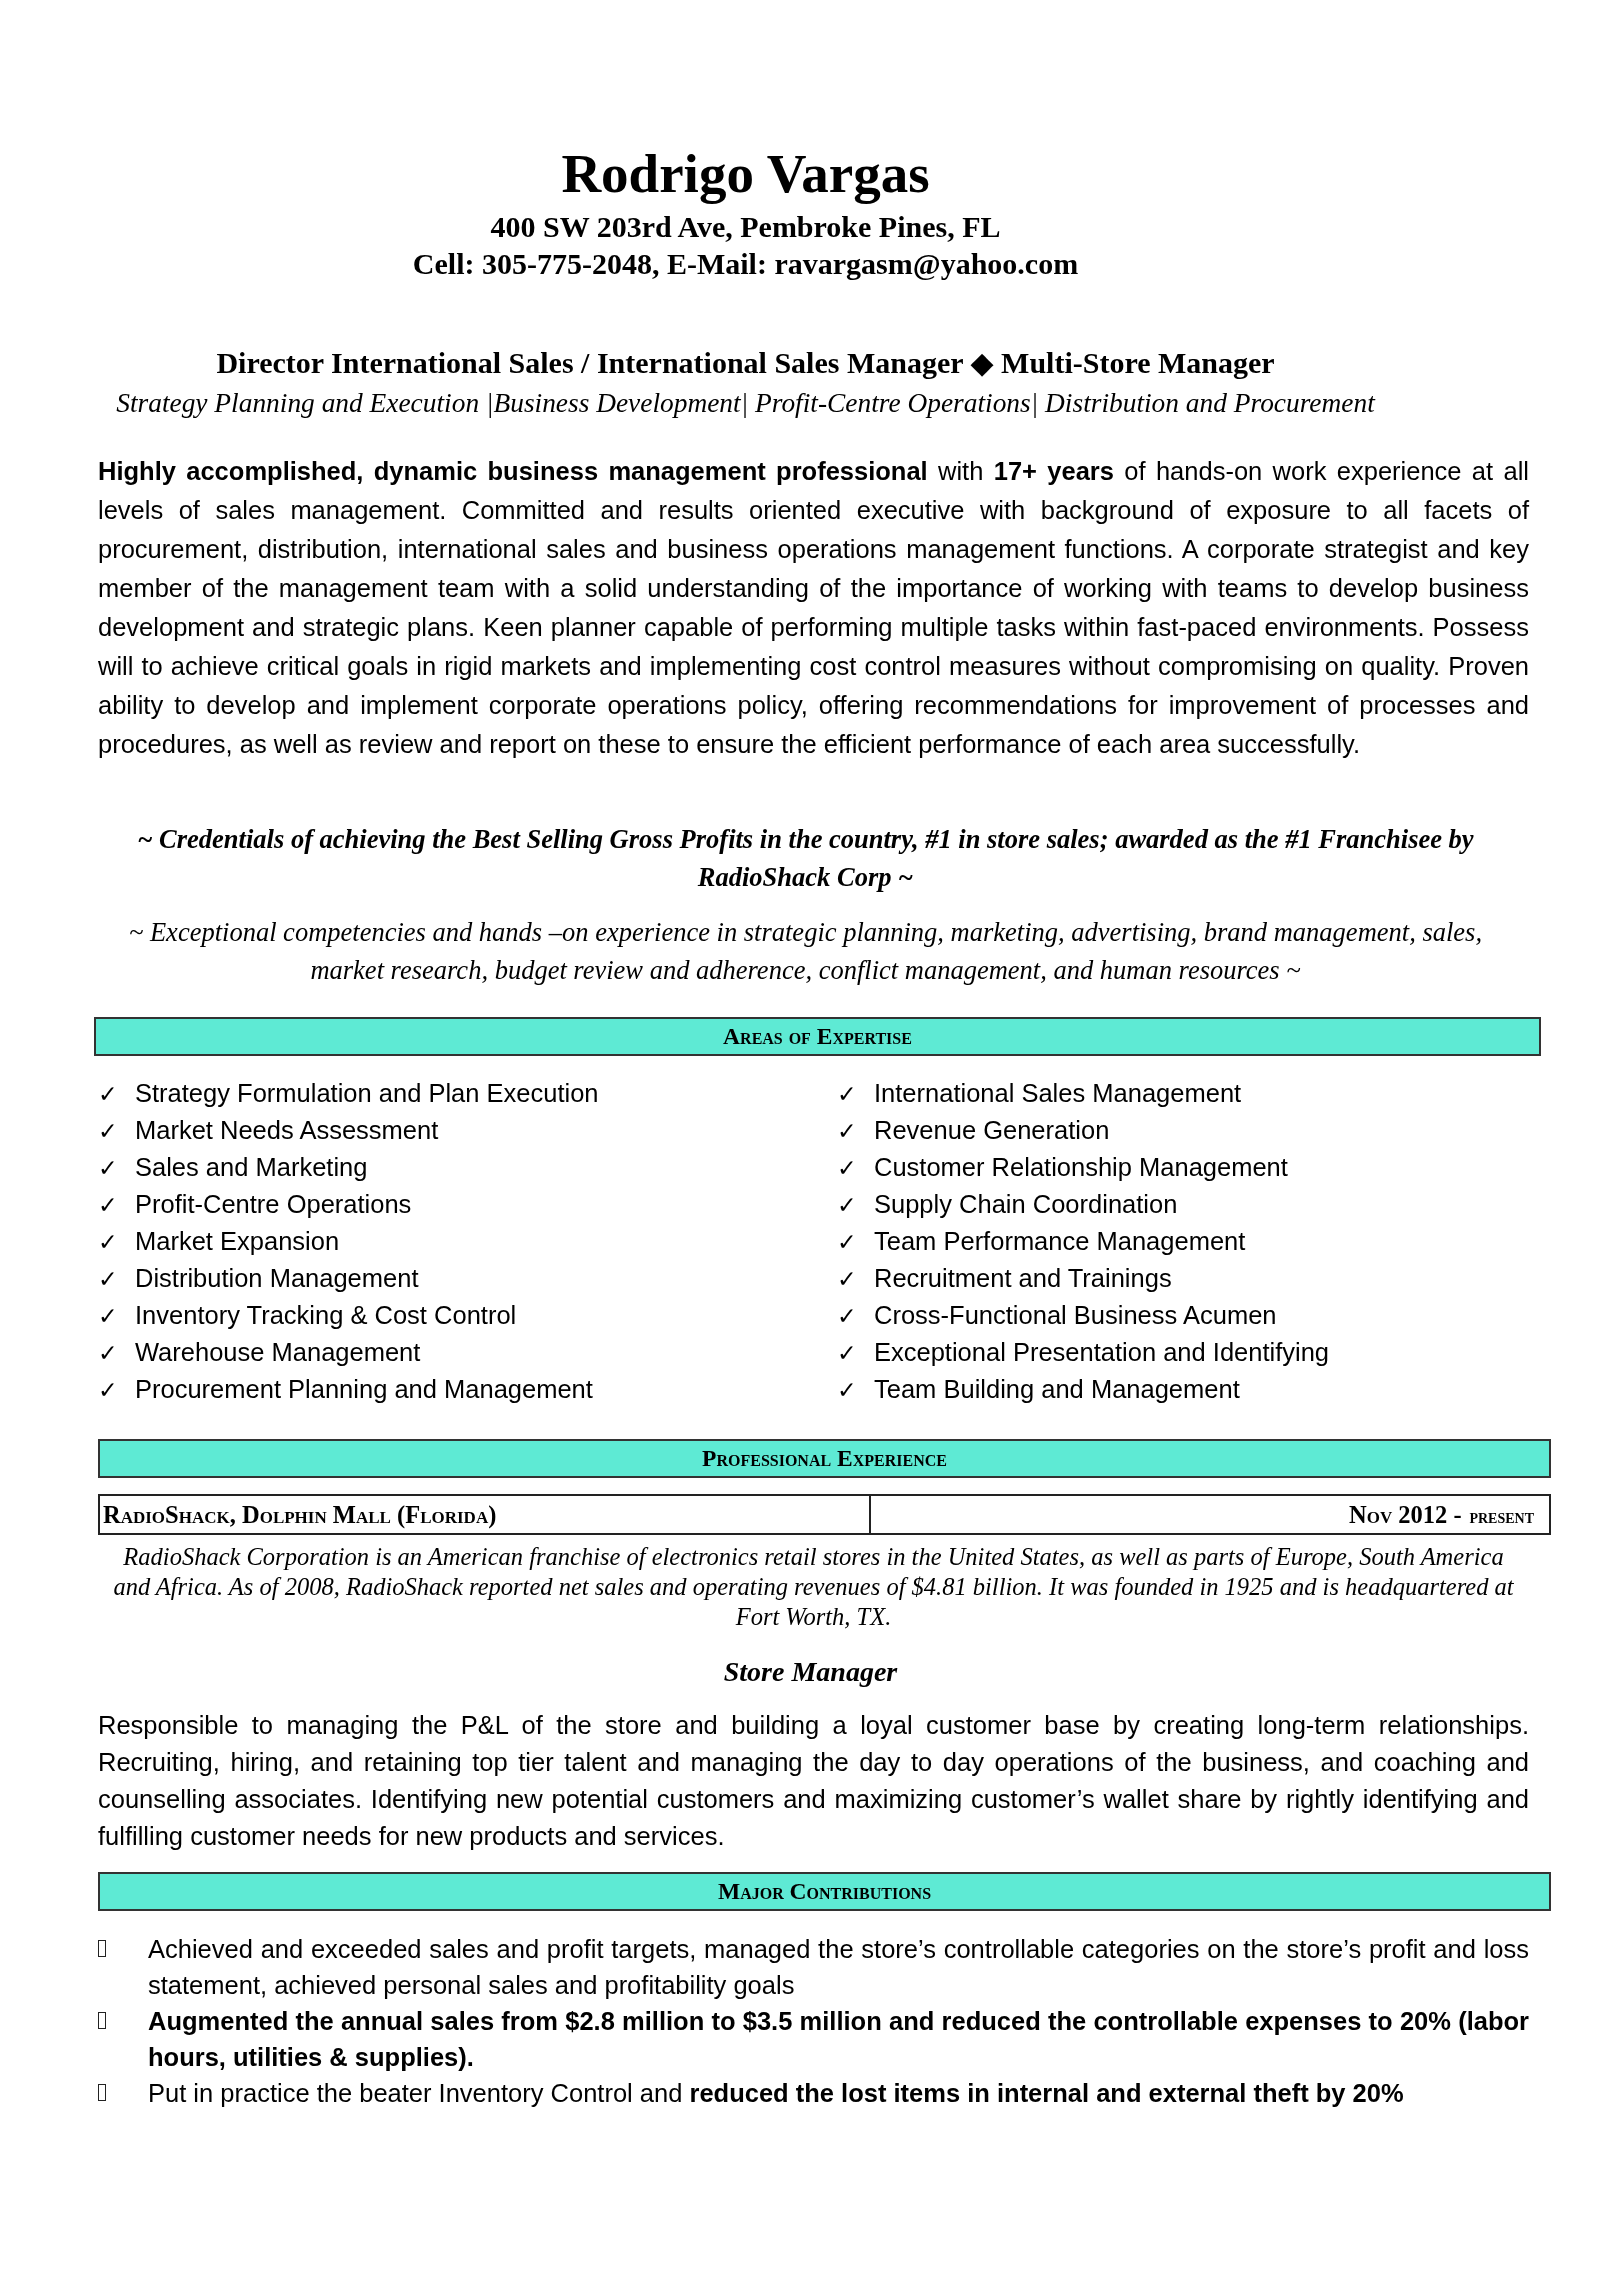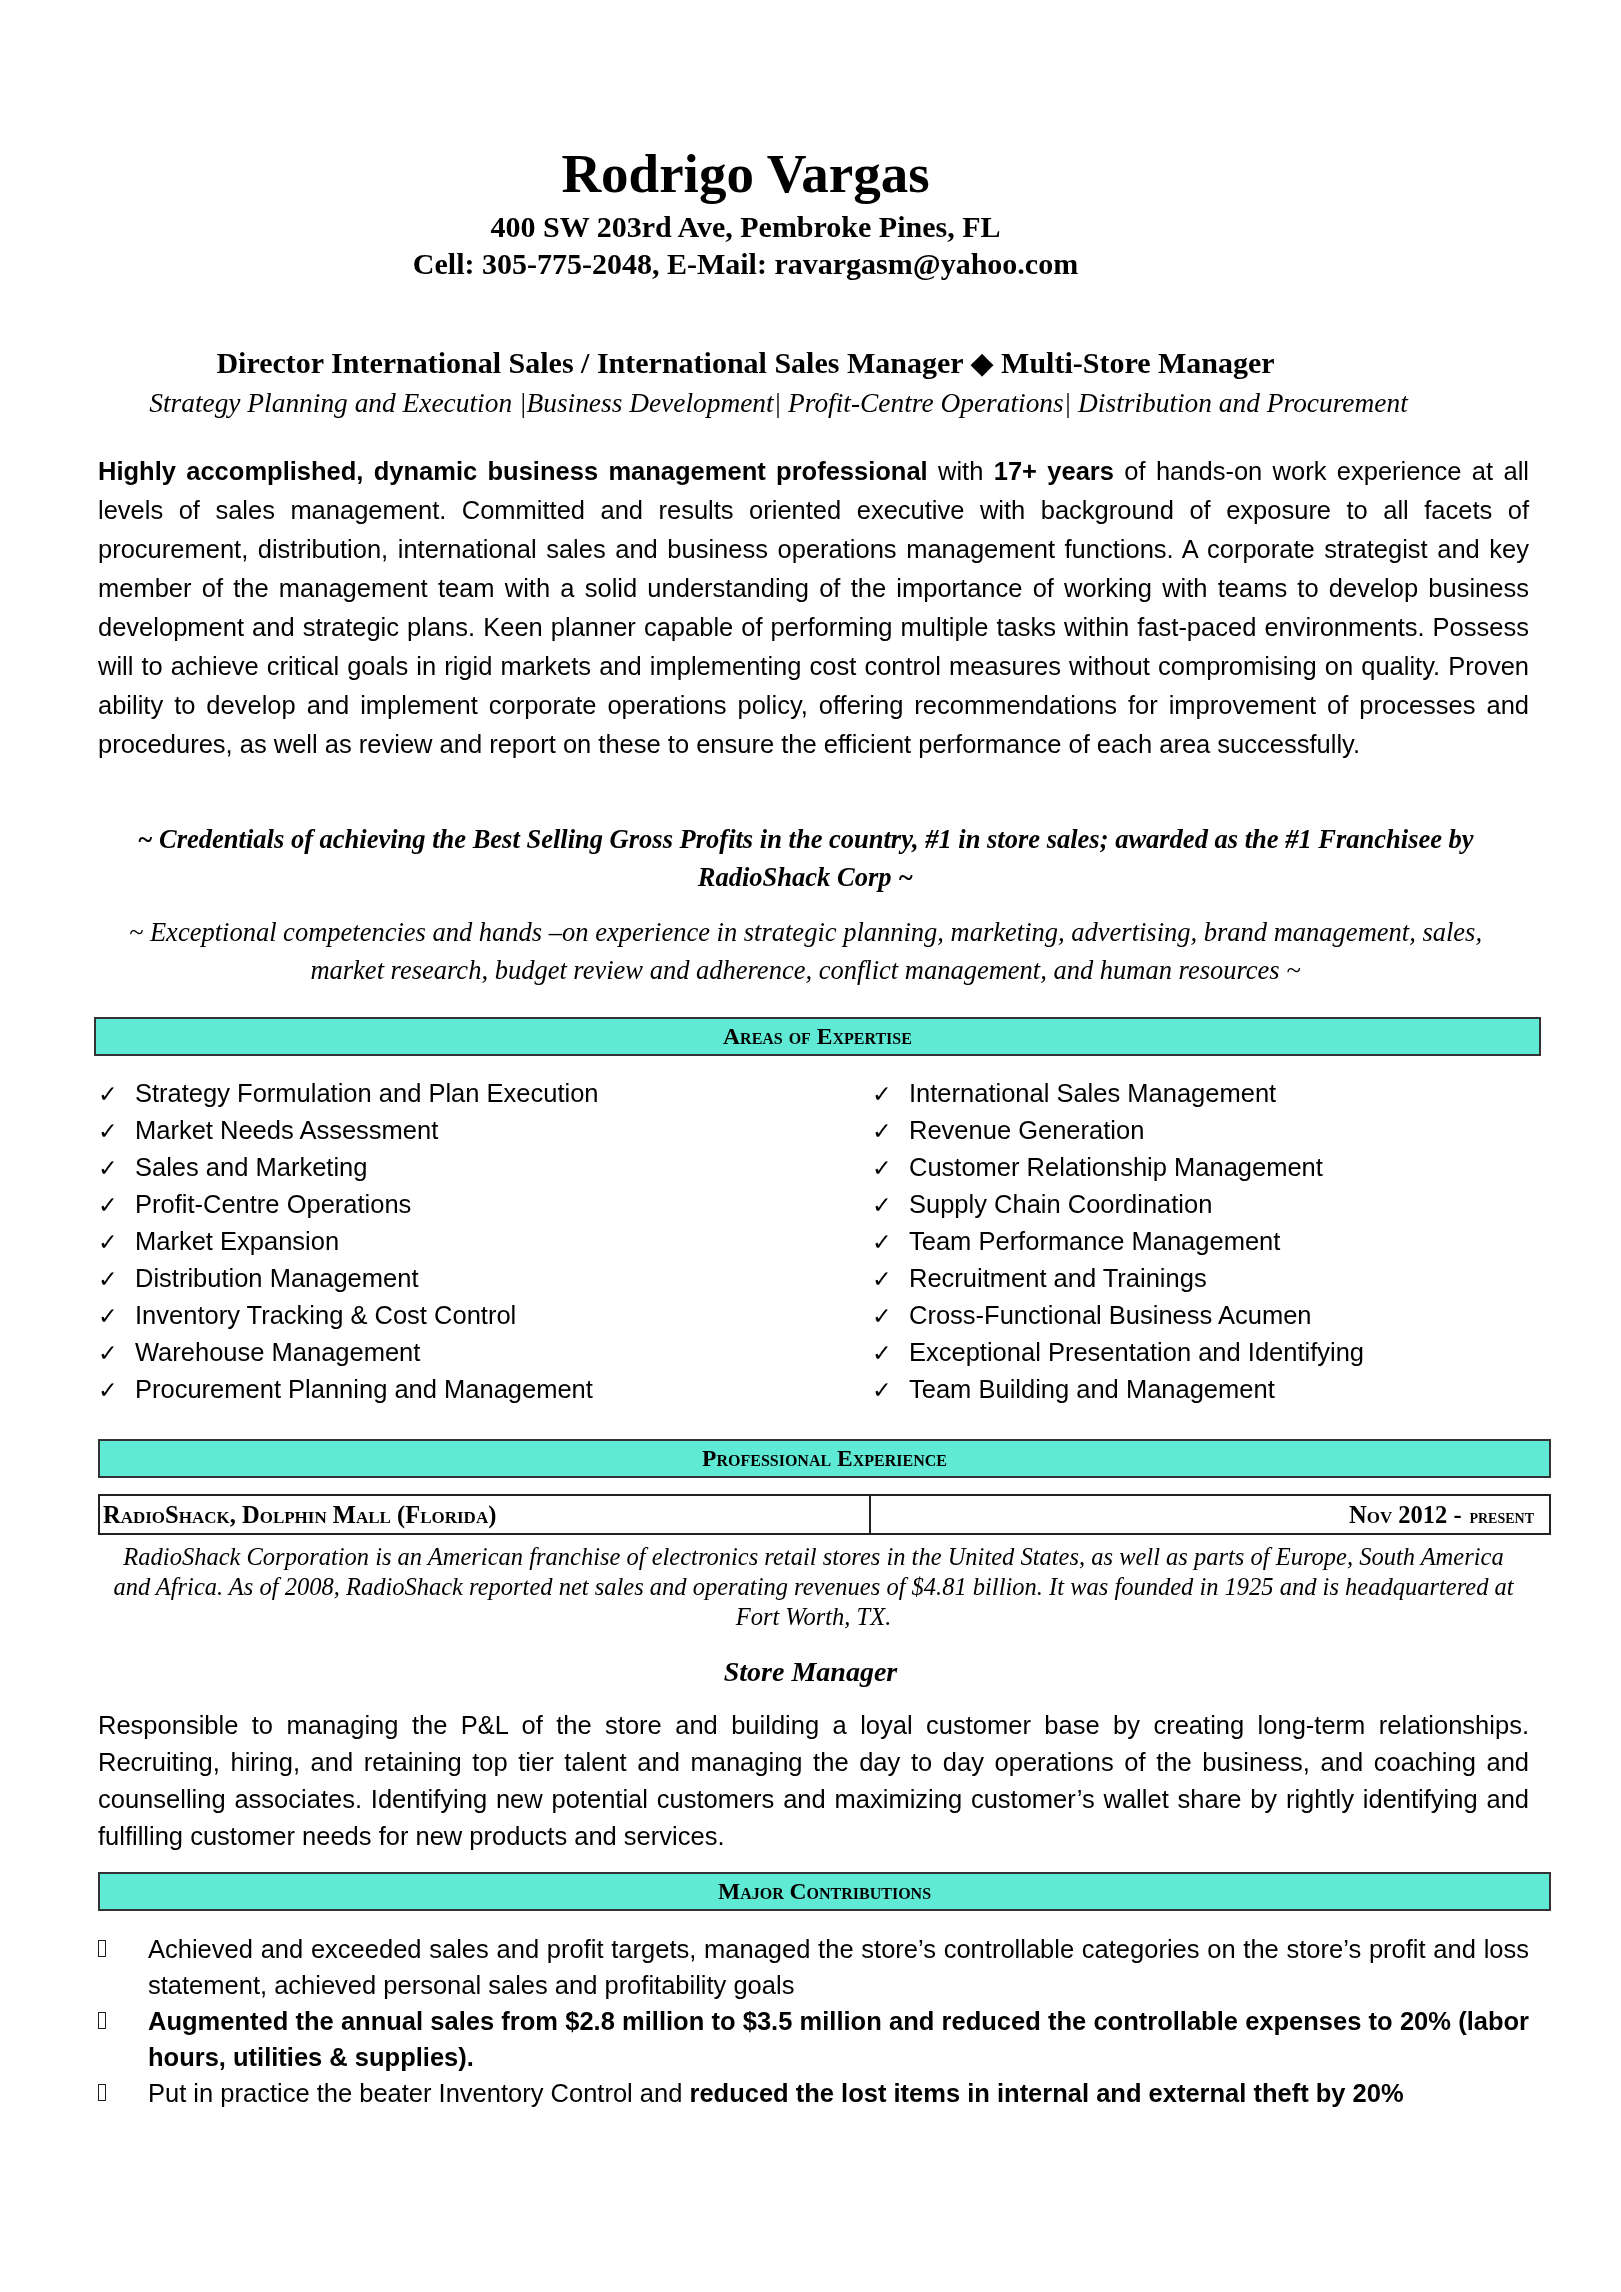--- a/index.html
+++ b/index.html
@@ -5,41 +5,41 @@
   html, body { margin: 0; padding: 0; background: #ffffff; }
   body { width: 1621px; height: 2293px; position: relative; overflow: hidden; color: #000; }
   .serif { font-family: "Liberation Serif", "DejaVu Serif", serif; }
   .sans { font-family: "Liberation Sans", "DejaVu Sans", sans-serif; }
 
   .center { position: absolute; left: 0; width: 1491px; text-align: center; }
   #name { top: 139px; font-size: 55px; font-weight: bold; line-height: 69px; }
   #address { top: 208px; font-size: 30px; font-weight: bold; line-height: 37px; }
   #contact { top: 245px; font-size: 30px; font-weight: bold; line-height: 37px; }
   #headline { top: 344px; font-size: 30px; font-weight: bold; line-height: 37px; }
-  #tagline { top: 386px; font-size: 27.4px; font-style: italic; line-height: 35px; padding-left: 33px; }
+  #tagline { top: 386px; font-size: 27.4px; font-style: italic; line-height: 35px; }
 
   .para { position: absolute; left: 98px; width: 1431px; font-size: 25.5px; text-align: justify; text-align-last: left; }
   #summary { top: 452px; line-height: 39px; }
 
   .italic-center { position: absolute; left: 100px; width: 1411px; text-align: center; font-style: italic; font-size: 26.5px; line-height: 38px; }
   #credentials { top: 820px; font-weight: bold; }
   #competencies { top: 913px; }
 
   .section-box { position: absolute; left: 94px; width: 1443px; height: 35px;
     background: #5eead4; border: 2px solid #333; box-sizing: content-box;
     text-align: center; font-size: 23.5px; line-height: 35px; font-variant: small-caps; font-weight: bold; }
   #areas-box { top: 1017px; }
   #exp-box { top: 1439px; left: 98px; width: 1449px; }
   #contrib-box { top: 1872px; left: 98px; width: 1449px; }
 
   .check-list { position: absolute; top: 1075px; list-style: none; margin: 0; padding: 0; font-size: 25.5px; }
   .check-list li { height: 37px; line-height: 37px; white-space: nowrap; }
   .check-list .ck { display: inline-block; width: 37px; font-size: 23.5px; }
   #list-left { left: 98px; }
-  #list-right { left: 872px; }
+  #list-right { left: 837px; }
 
   #employer-table { position: absolute; top: 1494px; left: 98px; width: 1449px; height: 37px;
     border: 2px solid #222; display: flex; box-sizing: content-box; }
   #employer-name { width: 766px; border-right: 2px solid #222; padding-left: 3px;
     font-size: 24.5px; line-height: 37px; font-variant: small-caps; font-weight: bold; }
   #employer-dates { flex: 1; text-align: right; padding-right: 15px; font-size: 24.5px; line-height: 37px; font-variant: small-caps; font-weight: bold; }
   #employer-dates .present { font-size: 19.6px; margin-left: 7.8px; }
 
   #company-desc { position: absolute; top: 1542px; left: 108px; width: 1411px; text-align: center; font-style: italic; font-size: 24.5px; line-height: 30px; }
   #job-title { position: absolute; top: 1654px; left: 0; width: 1621px; text-align: center; font-style: italic; font-weight: bold; font-size: 28px; line-height: 35px; }

